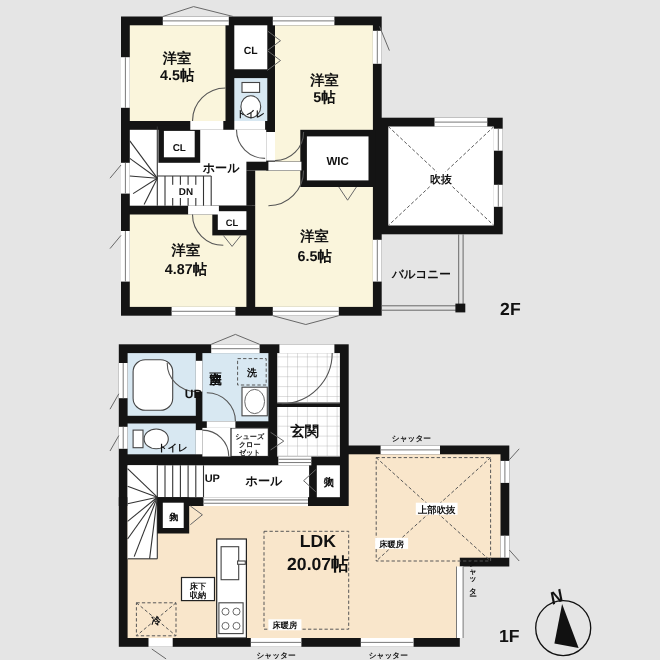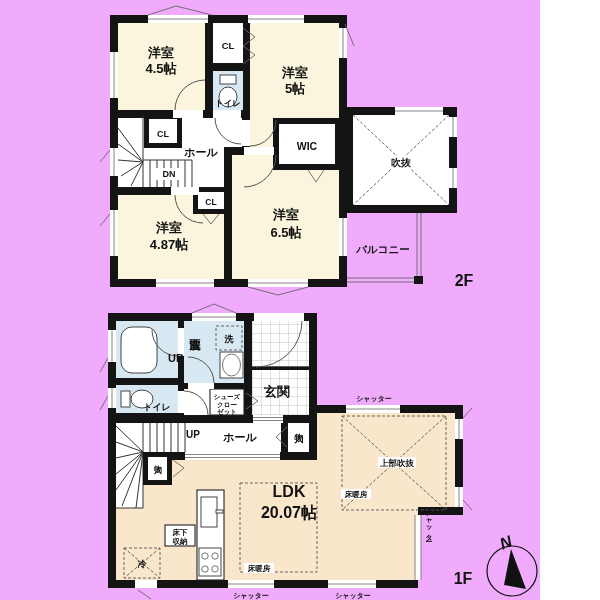--- a/index.html
+++ b/index.html
@@ -1,16 +1,16 @@
 <!DOCTYPE html>
 <html style="--cream: #faf5dc; --peach: #f9e6cb; --wet: #d8e8f2; --wall: #141414;"><head>
 <meta charset="utf-8">
 <style>
   html,body{margin:0;padding:0;background:#fff;}
-  #stage{position:relative;width:540px;height:600px;background:#f0abfc;overflow:hidden;}
+  #stage{position:relative;width:600px;height:600px;background:#e5e5e5;overflow:hidden;}
   svg text{font-family:"Liberation Sans","DejaVu Sans",sans-serif;fill:#111;font-weight:bold;text-anchor:middle;}
   .w{fill:#ffffff}
   .wall{fill:var(--wall,#141414)}
   .cream{fill:var(--cream,#faf5dc)}
   .peach{fill:var(--peach,#f9e6cb)}
   .wet{fill:var(--wet,#d8e8f2)}
   .ln{stroke:#333;stroke-width:1;fill:none}
   .thin{stroke:#666;stroke-width:0.9;fill:none}
   .win{stroke:#777;stroke-width:0.9;fill:none}
   .dash{stroke:#555;stroke-width:0.9;fill:none;stroke-dasharray:3 2}

